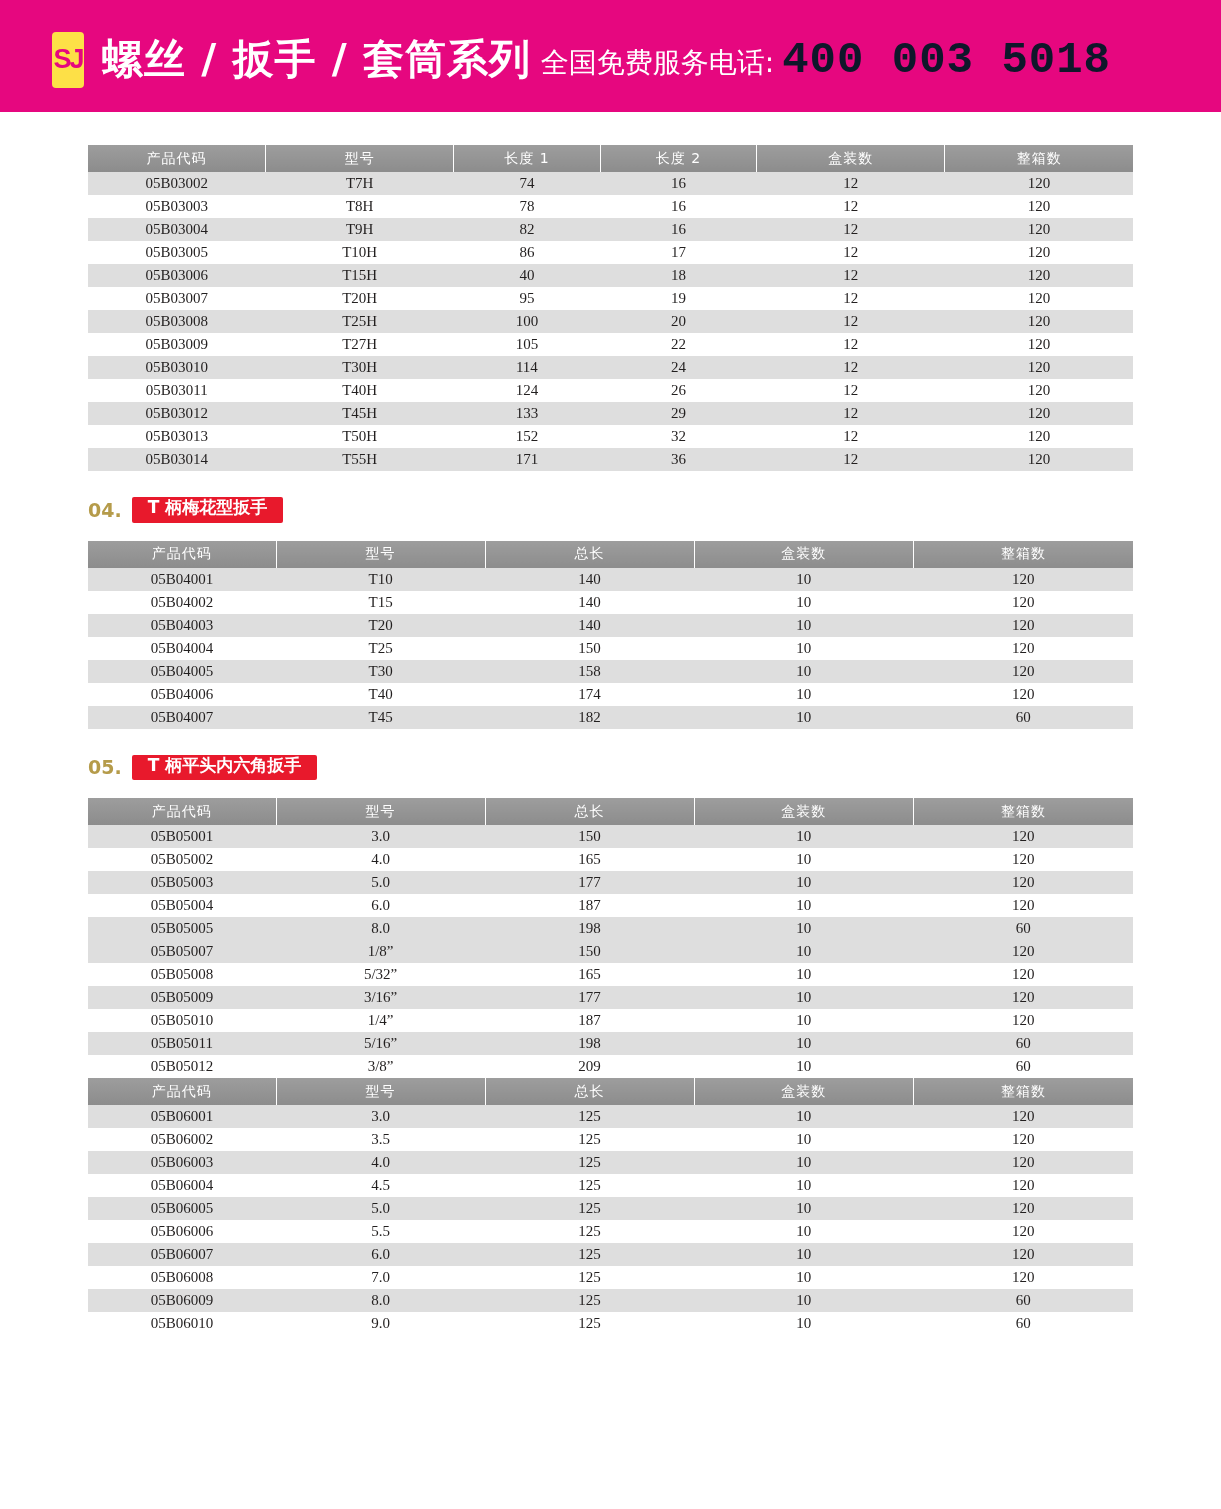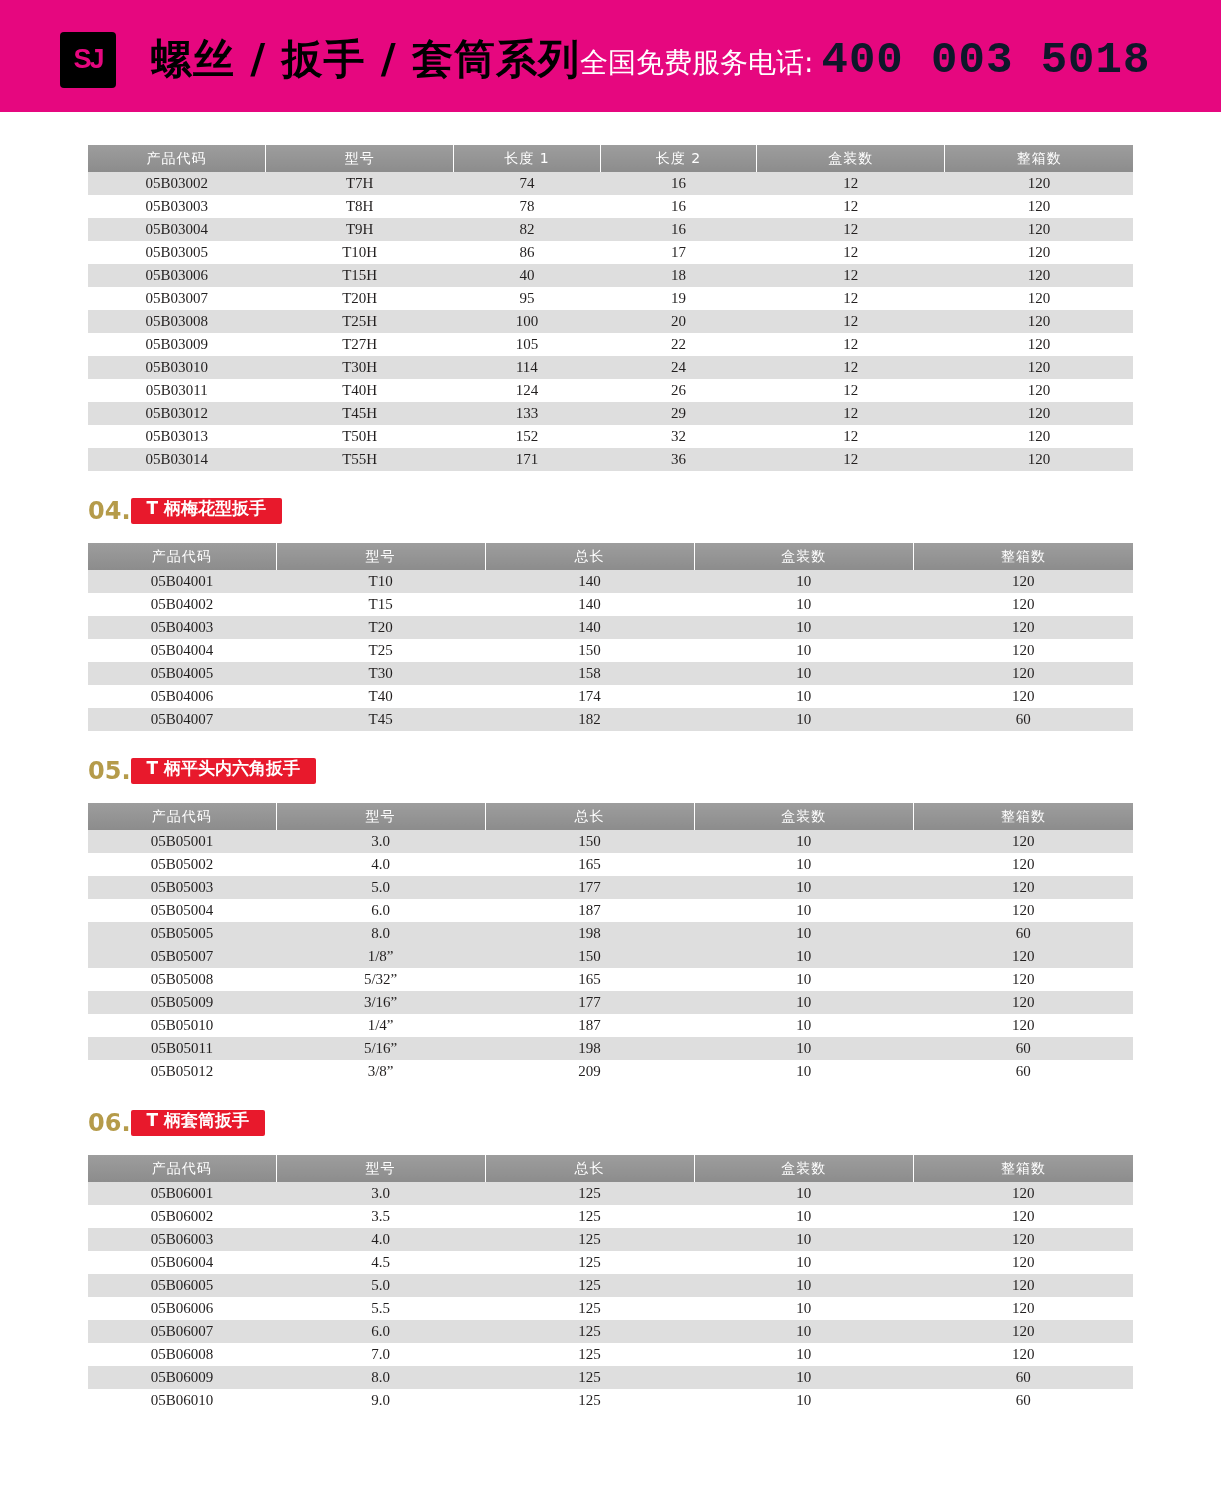--- a/index.html
+++ b/index.html
@@ -27,47 +27,45 @@
   }
   .header::after {
     content: "";
     position: absolute;
     left: 0; right: 0;
     bottom: 0;
     height: 7px;
     background: #ffffff;
   }
   .logo-box {
-    width: 56px;
+    width: 32px;
     height: 56px;
-    background: #000000;
+    background: #fde047;
     border-radius: 4px;
     display: flex;
     align-items: center;
     justify-content: center;
     margin-right: 18px;
     flex: none;
-    margin-left: 8px;
   }
   .logo-glyph {
     font-family: "Liberation Sans", sans-serif;
     font-weight: bold;
     font-size: 27px;
     color: #e6077f;
     letter-spacing: -2px;
     line-height: 1;
   }
   .brand-title {
     font-family: "DejaVu Sans", sans-serif;
     font-weight: bold;
     font-size: 41px;
-    color: #000000;
+    color: #ffffff;
     letter-spacing: 1px;
     white-space: nowrap;
-    margin-left: 17px;
   }
   .header-right {
     margin-left: auto;
     display: flex;
     align-items: baseline;
     white-space: nowrap;
     padding-right: 80px;
   }
   .hotline-label {
     font-family: "DejaVu Sans", sans-serif;
@@ -91,23 +89,23 @@
 
   
   .section-head {
     display: flex;
     align-items: center;
     margin: 26px 0 18px 0;
   }
   .section-num {
     font-family: "DejaVu Sans", sans-serif;
     font-weight: bold;
-    font-size: 24px;
+    font-size: 19px;
     color: #b59b4a;
-    margin-right: 0;
+    margin-right: 10px;
     letter-spacing: 0px;
   }
   .section-pill {
     background: #e8192c;
     color: #ffffff;
     font-family: "DejaVu Sans", sans-serif;
     font-weight: bold;
     font-size: 17px;
     border-radius: 2px;
     padding: 1px 16px 5px 16px;
@@ -453,24 +451,20 @@
         </tr>
         <tr class="plain">
           <td>05B05012</td>
           <td>3/8”</td>
           <td>209</td>
           <td>10</td>
           <td>60</td>
         </tr>
       </tbody>
     </table>
-    <div class="section-head">
-      <span class="section-num">06.</span>
-      <span class="section-pill">T 柄套筒扳手</span>
-    </div>
     <table class="spec">
       <colgroup>
         <col style="width: 18%;">
         <col style="width: 20%;">
         <col style="width: 20%;">
         <col style="width: 21%;">
         <col style="width: 21%;">
       </colgroup>
       <thead>
         <tr>

